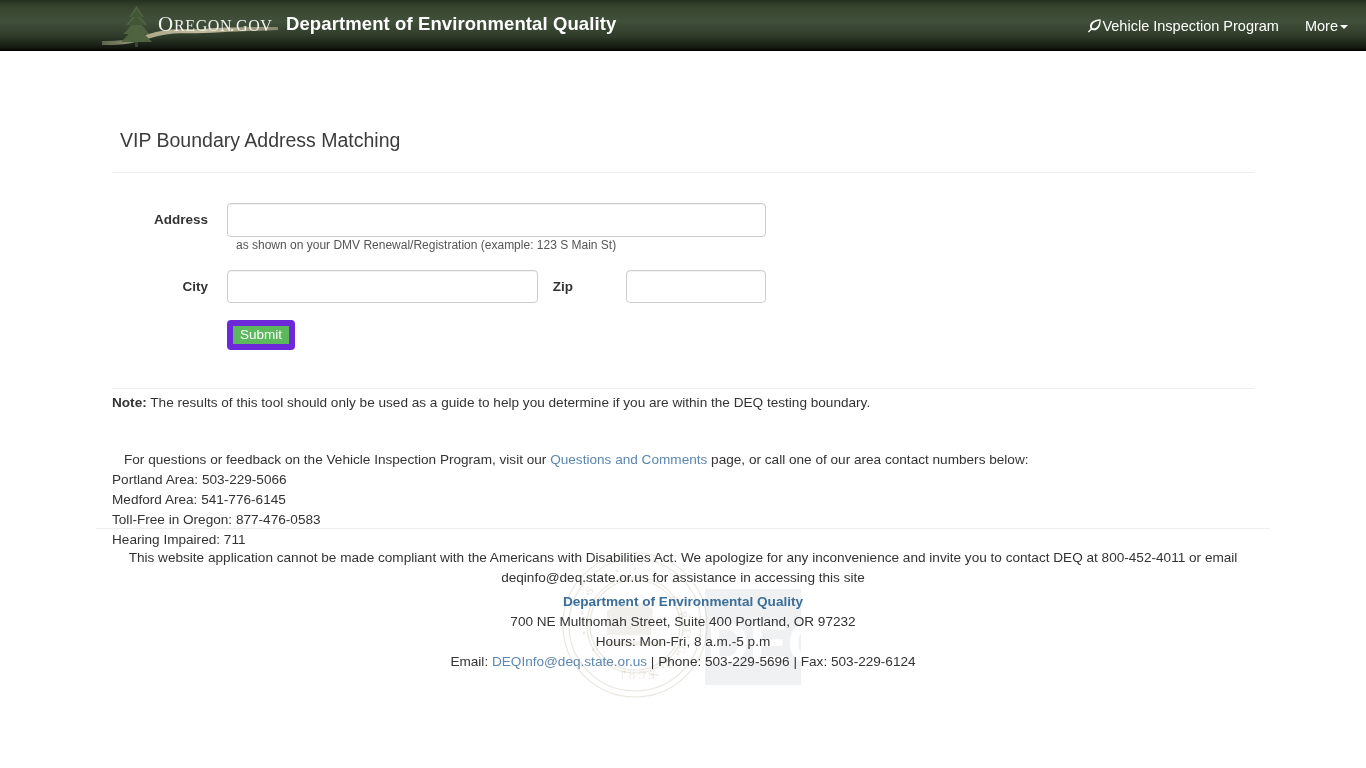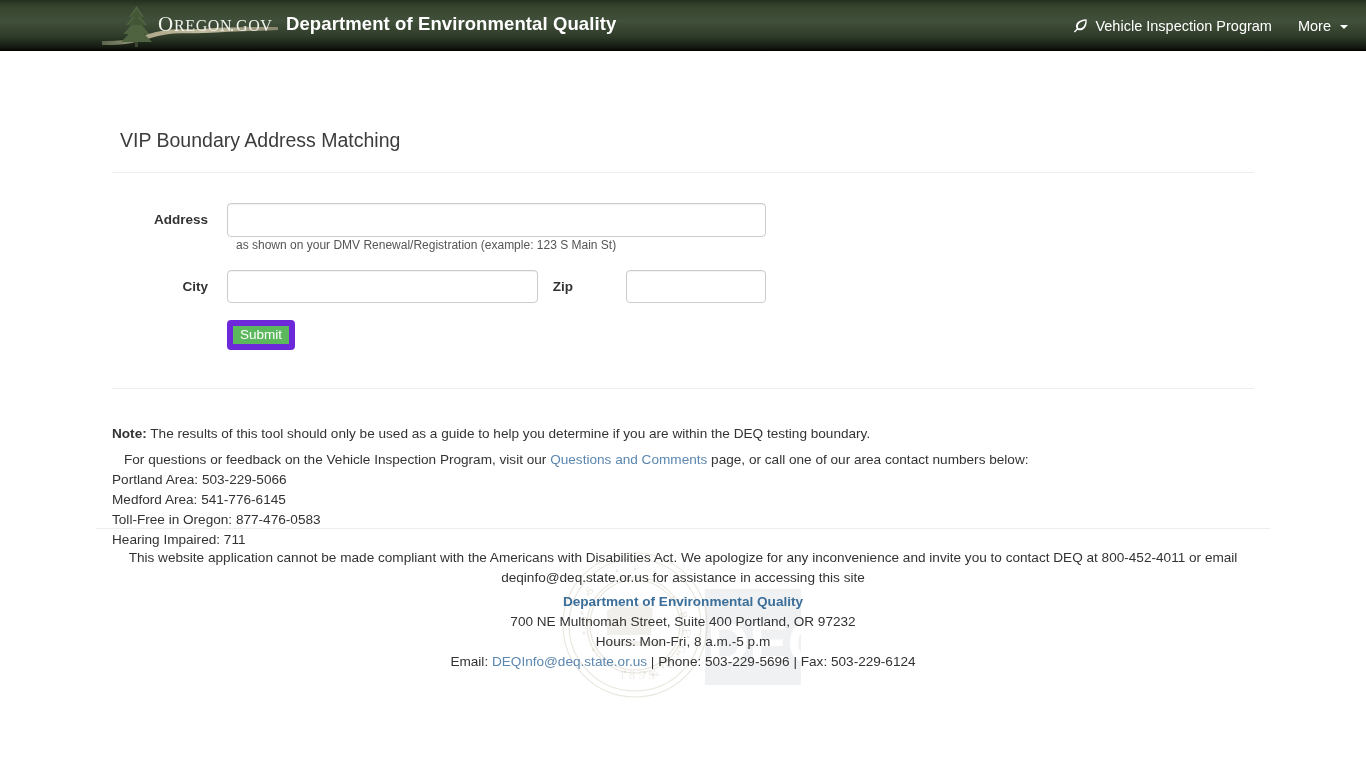--- a/index.html
+++ b/index.html
@@ -62,21 +62,20 @@
     right: 18px;
     top: 0;
     height: 51px;
     display: flex;
     align-items: center;
     gap: 26px;
   }
   .nav-link {
     display: flex;
     align-items: center;
-    gap: 7px;
     color: #ffffff;
     font-size: 14.5px;
     text-decoration: none;
     white-space: nowrap;
     cursor: pointer;
   }
   .leaf-icon {
     display: inline-block;
     width: 15px;
     height: 15px;
@@ -175,21 +174,21 @@
     left: 112px;
     top: 337px;
     width: 1142px;
     height: 1px;
     background: #eeeeee;
   }
 
   .note-para {
     position: absolute;
     left: 112px;
-    top: 375px;
+    top: 344px;
     font-size: 13.6px;
     color: #333333;
     margin: 0;
     white-space: nowrap;
   }
   .note-para b { font-weight: bold; }
 
   .contact-para {
     position: absolute;
     left: 112px;

